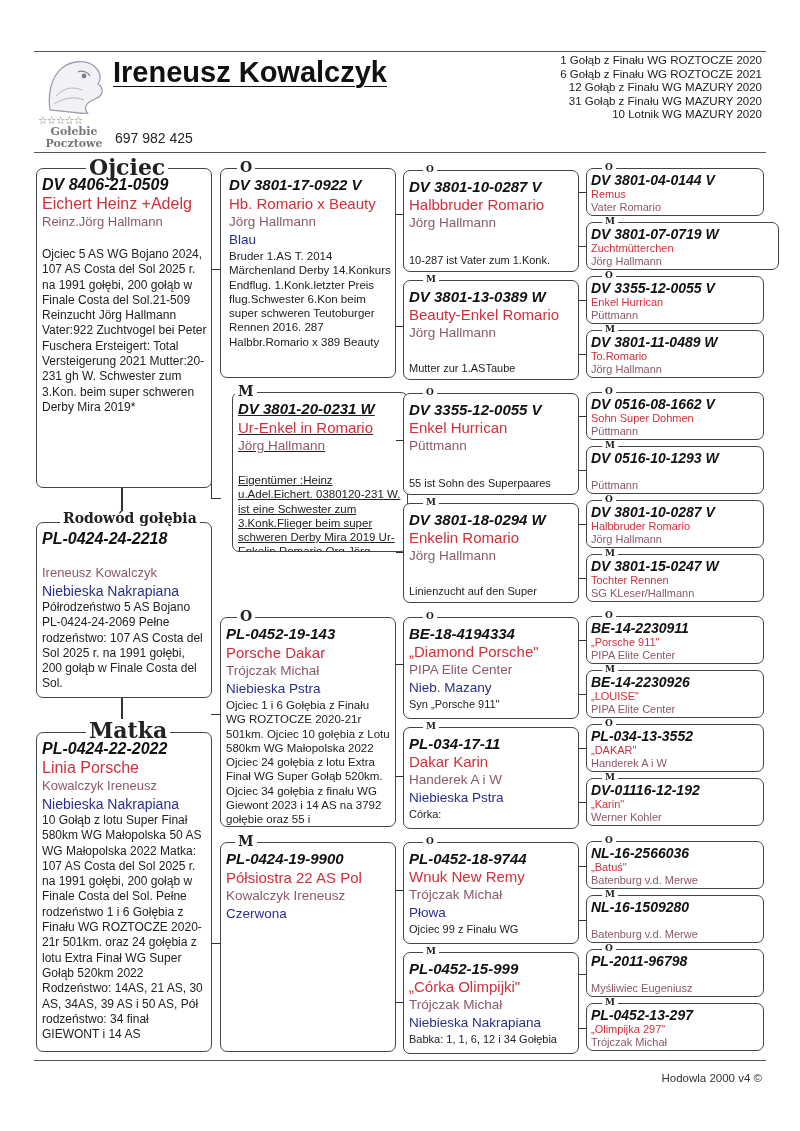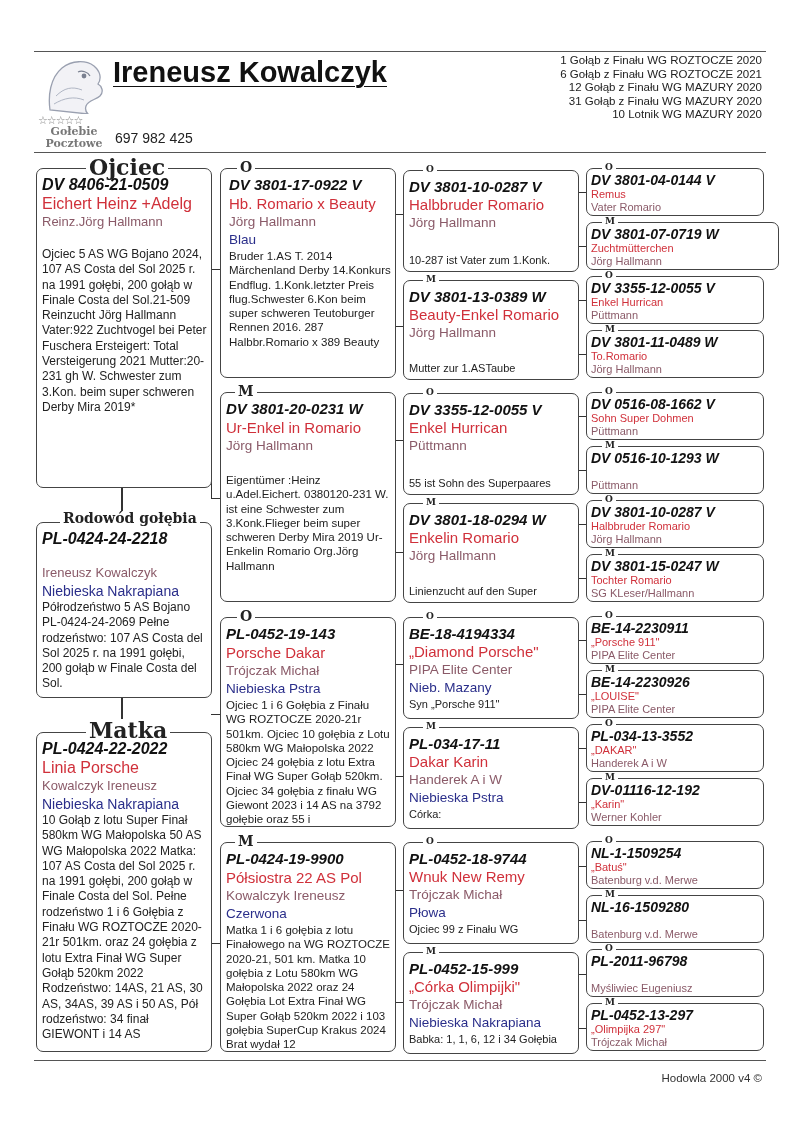--- a/index.html
+++ b/index.html
@@ -117,21 +117,21 @@
 
 <div class="box g2" style="left:220px; top:168px; width:176px; height:210px;padding-left:8px;">
   <div class="ring">DV 3801-17-0922 V</div>
   <div class="name">Hb. Romario x Beauty</div>
   <div class="breeder">Jörg Hallmann</div>
   <div class="color">Blau</div>
   <div class="notes">Bruder 1.AS T. 2014 Märchenland Derby 14.Konkurs Endflug. 1.Konk.letzter Preis flug.Schwester 6.Kon beim super schweren Teutoburger Rennen 2016. 287 Halbbr.Romario x 389 Beauty</div>
 </div>
 <div class="legend legend-mid" style="left:237px; top:160px;">O</div>
 
-<div class="box g2" style="left:220px; top:392px; width:176px; height:210px;">
+<div class="box g2" style="left:232px; top:392px; width:176px; height:160px;text-decoration:underline;">
   <div class="ring">DV 3801-20-0231 W</div>
   <div class="name">Ur-Enkel in Romario</div>
   <div class="breeder">Jörg Hallmann</div>
   <div style="height:18px;"></div>
   <div class="notes">Eigentümer :Heinz u.Adel.Eichert. 0380120-231 W. ist eine Schwester zum 3.Konk.Flieger beim super schweren Derby Mira 2019 Ur-Enkelin Romario Org.Jörg Hallmann</div>
 </div>
 <div class="legend legend-mid" style="left:235px; top:384px;">M</div>
 
 <div class="box g2" style="left:220px; top:617px; width:176px; height:210px;">
   <div class="ring">PL-0452-19-143</div>
@@ -140,21 +140,20 @@
   <div class="color">Niebieska Pstra</div>
   <div class="notes">Ojciec 1 i 6 Gołębia z Finału WG ROZTOCZE 2020-21r 501km. Ojciec 10 gołębia z Lotu 580km WG Małopolska 2022 Ojciec 24 gołębia z lotu Extra Finał WG Super Gołąb 520km. Ojciec 34 gołębia z finału WG Giewont 2023 i 14 AS na 3792 gołębie oraz 55 i</div>
 </div>
 <div class="legend legend-mid" style="left:237px; top:609px;">O</div>
 
 <div class="box g2" style="left:220px; top:842px; width:176px; height:210px;">
   <div class="ring">PL-0424-19-9900</div>
   <div class="name">Półsiostra 22 AS Pol</div>
   <div class="breeder">Kowalczyk Ireneusz</div>
   <div class="color">Czerwona</div>
-  <div class="notes">Matka 1 i 6 gołębia z lotu Finałowego na WG ROZTOCZE 2020-21, 501 km. Matka 10 gołębia z Lotu 580km WG Małopolska 2022 oraz 24 Gołębia Lot Extra Finał WG Super Gołąb 520km 2022 i  103 gołębia SuperCup Krakus 2024 Brat wydał   12</div>
 </div>
 <div class="legend legend-mid" style="left:235px; top:834px;">M</div>
 
 <div class="conn" style="left:396px; top:214px; width:8px; height:1px;"></div>
 <div class="conn" style="left:396px; top:326px; width:8px; height:1px;"></div>
 <div class="conn" style="left:396px; top:440px; width:8px; height:1px;"></div>
 <div class="conn" style="left:396px; top:552px; width:8px; height:1px;"></div>
 <div class="conn" style="left:396px; top:664px; width:8px; height:1px;"></div>
 <div class="conn" style="left:396px; top:776px; width:8px; height:1px;"></div>
 <div class="conn" style="left:396px; top:890px; width:8px; height:1px;"></div>
@@ -289,21 +288,21 @@
 
 <div class="box g4" style="left:586px; top:500px; width:178px; height:48px;">
   <div class="ring">DV 3801-10-0287 V</div>
   <div class="name">Halbbruder Romario</div>
   <div class="breeder">Jörg Hallmann</div>
 </div>
 <div class="legend legend-xs" style="left:602px; top:495px;">O</div>
 
 <div class="box g4" style="left:586px; top:554px; width:178px; height:48px;">
   <div class="ring">DV 3801-15-0247 W</div>
-  <div class="name">Tochter Romario</div>
+  <div class="name">Tochter Rennen</div>
   <div class="breeder">SG KLeser/Hallmann</div>
 </div>
 <div class="legend legend-xs" style="left:602px; top:549px;">M</div>
 
 <div class="box g4" style="left:586px; top:616px; width:178px; height:48px;">
   <div class="ring">BE-14-2230911</div>
   <div class="name">„Porsche 911"</div>
   <div class="breeder">PIPA Elite Center</div>
 </div>
 <div class="legend legend-xs" style="left:602px; top:611px;">O</div>
@@ -323,21 +322,21 @@
 <div class="legend legend-xs" style="left:602px; top:719px;">O</div>
 
 <div class="box g4" style="left:586px; top:778px; width:178px; height:48px;">
   <div class="ring">DV-01116-12-192</div>
   <div class="name">„Karin"</div>
   <div class="breeder">Werner Kohler</div>
 </div>
 <div class="legend legend-xs" style="left:602px; top:773px;">M</div>
 
 <div class="box g4" style="left:586px; top:841px; width:178px; height:48px;">
-  <div class="ring">NL-1-1509254</div>
+  <div class="ring">NL-16-2566036</div>
   <div class="name">„Batuś"</div>
   <div class="breeder">Batenburg v.d. Merwe</div>
 </div>
 <div class="legend legend-xs" style="left:602px; top:836px;">O</div>
 
 <div class="box g4" style="left:586px; top:895px; width:178px; height:48px;">
   <div class="ring">NL-16-1509280</div>
   <div class="name"></div>
   <div class="breeder">Batenburg v.d. Merwe</div>
 </div>

